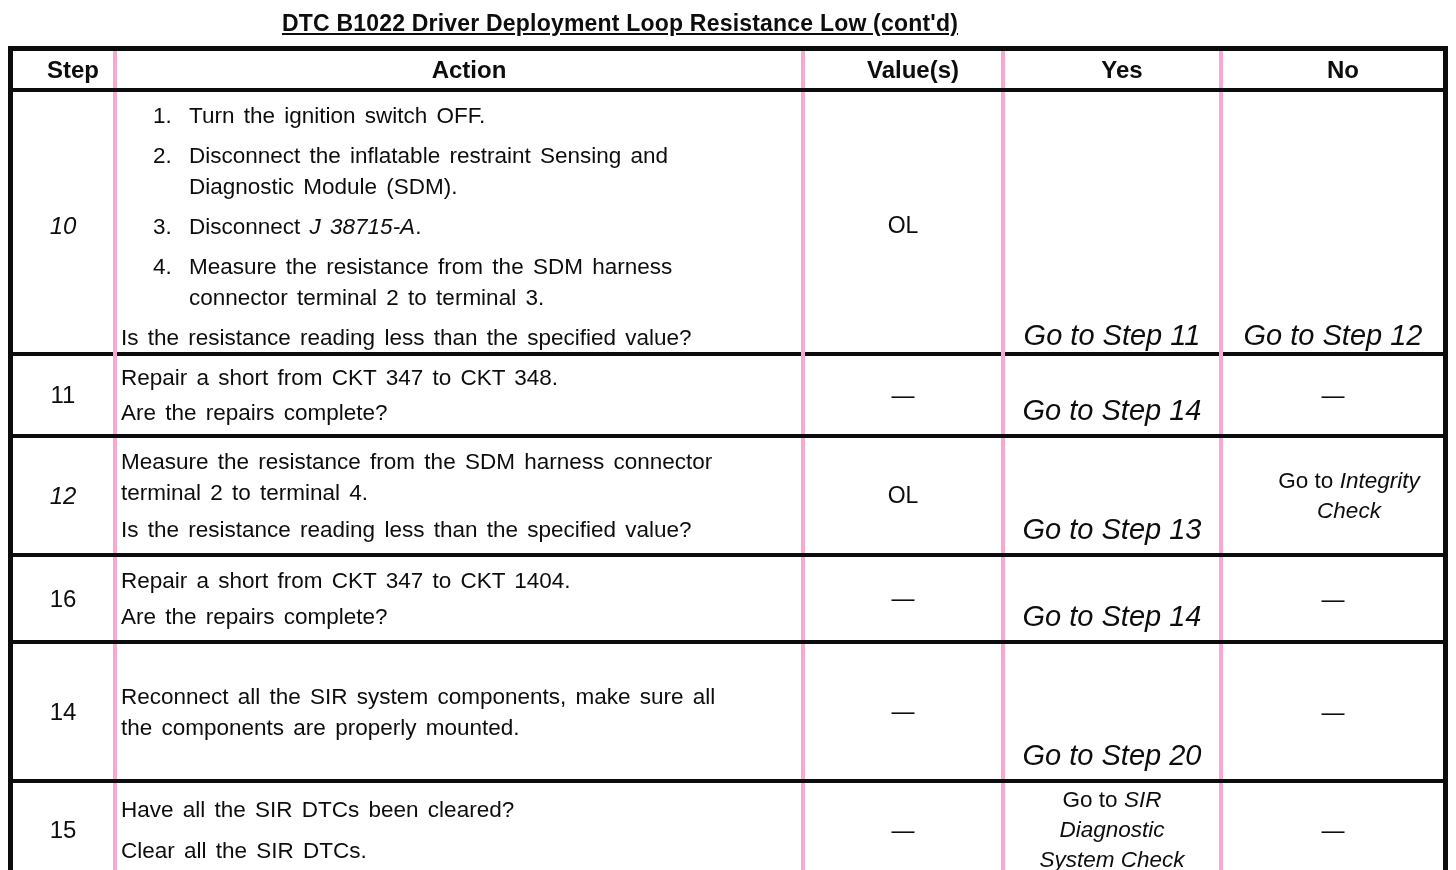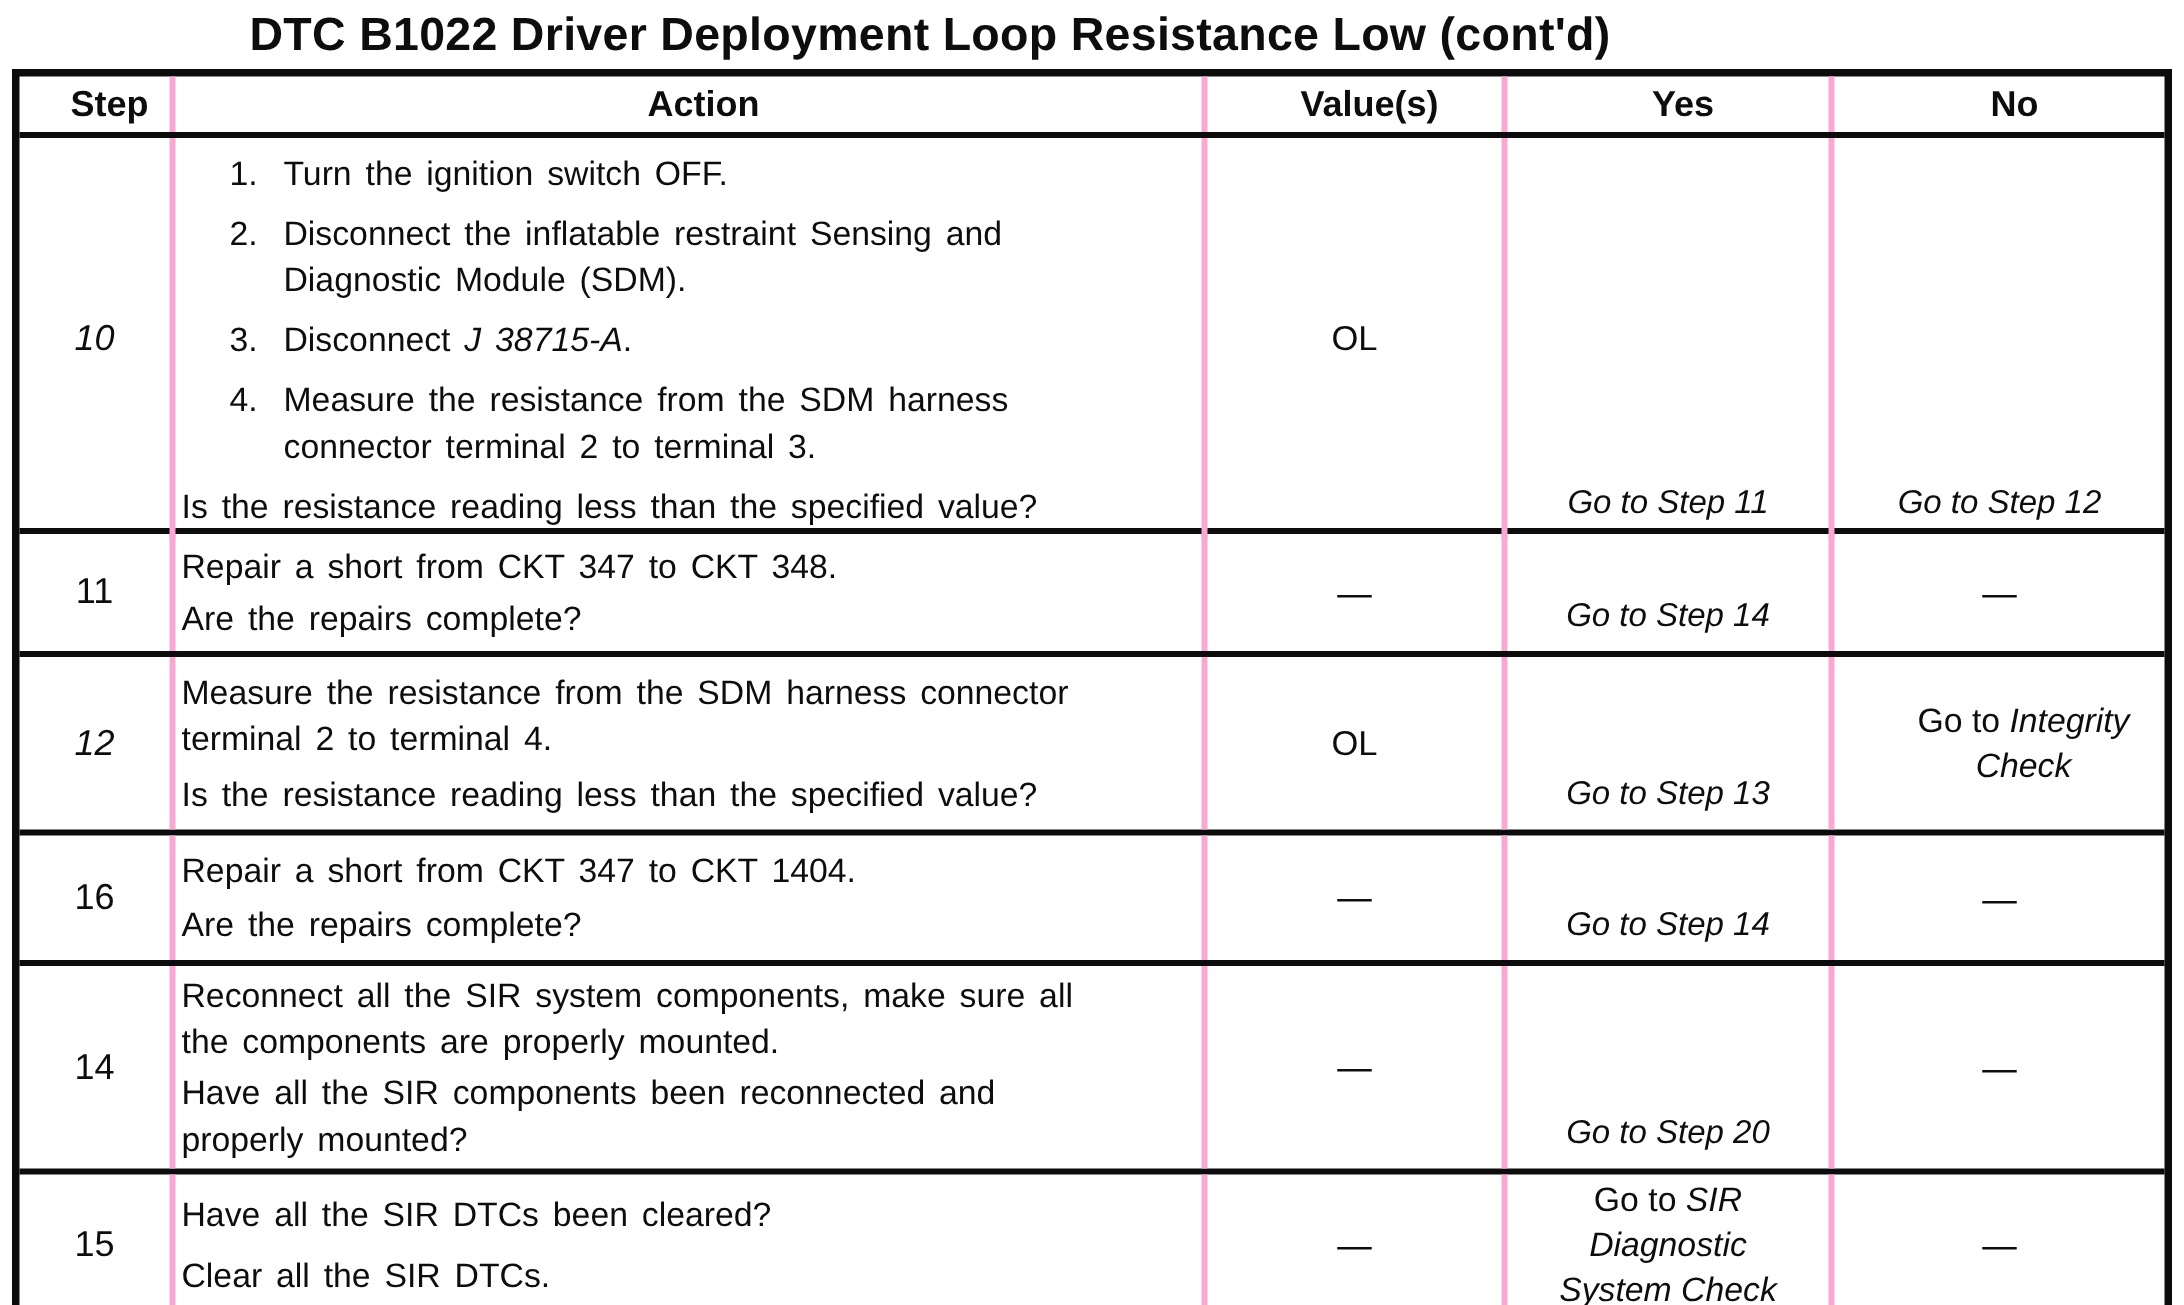--- a/index.html
+++ b/index.html
@@ -1,20 +1,20 @@
 <!DOCTYPE html>
 <html><head>
 <meta charset="utf-8">
 <style>
   html,body{margin:0;padding:0;background:#fff;width:1456px;height:870px;overflow:hidden;}
   body{font-family:"Liberation Sans", sans-serif;color:#0d0d0d;}
 
   .page-title{
     width:1240px;height:46px;display:flex;align-items:center;justify-content:center;
-    font-size:31px;font-weight:bold;letter-spacing:0.2px;white-space:nowrap;
+    font-size:23px;font-weight:bold;letter-spacing:0.2px;white-space:nowrap;text-decoration:underline;
   }
 
   .dtable{
     margin-left:8px;width:1440px;box-sizing:border-box;
     border:5px solid #0c0c0c;background:#fff;
   }
   .trow{
     display:grid;
     grid-template-columns:100px 688px 200px 218px 224px;
     border-top:4px solid #0c0c0c;
@@ -45,21 +45,21 @@
   .actionc p{margin:0;}
   .action-list{display:flex;flex-direction:column;justify-content:space-between;
                flex:0 0 auto;padding:6px 0 2px 0;}
   .li{display:grid;grid-template-columns:36px 1fr;margin:0 0 9px 32px;}
   .li:last-child{margin-bottom:7px;}
   .qline{margin:0;}
 
   .valuec{display:flex;align-items:center;justify-content:center;font-size:23px;}
 
   .gotoc{display:flex;flex-direction:column;justify-content:flex-end;align-items:center;
-         font-size:22px;font-style:italic;padding-bottom:9px;text-align:center;
+         font-size:29px;font-style:italic;padding-bottom:9px;text-align:center;
          line-height:30px;}
   .centerc{display:flex;align-items:center;justify-content:center;
            font-size:22.5px;text-align:center;line-height:30px;}
   .mixed .up{font-style:normal;}
   .mixed .em{font-style:italic;white-space:pre-line;}
   .wrap-narrow{max-width:150px;}
   .wrap-mid{max-width:205px;margin-left:32px;}
   .dash{font-size:23px;font-style:normal;}
 </style>
 </head>
@@ -150,22 +150,20 @@
     <div class="c centerc">
         <span class="dash">—</span>
       </div>
   </div>
 
   <div class="trow r14">
     <div class="c stepc">14</div>
     <div class="c actionc">
       <p>Reconnect all the SIR system components, make sure all
 the components are properly mounted.</p>
-      <p>Have all the SIR components been reconnected and
-properly mounted?</p>
     </div>
     <div class="c valuec">
         <span class="dash">—</span>
       </div>
     <div class="c gotoc">Go to Step 20</div>
     <div class="c centerc">
         <span class="dash">—</span>
       </div>
   </div>
 

